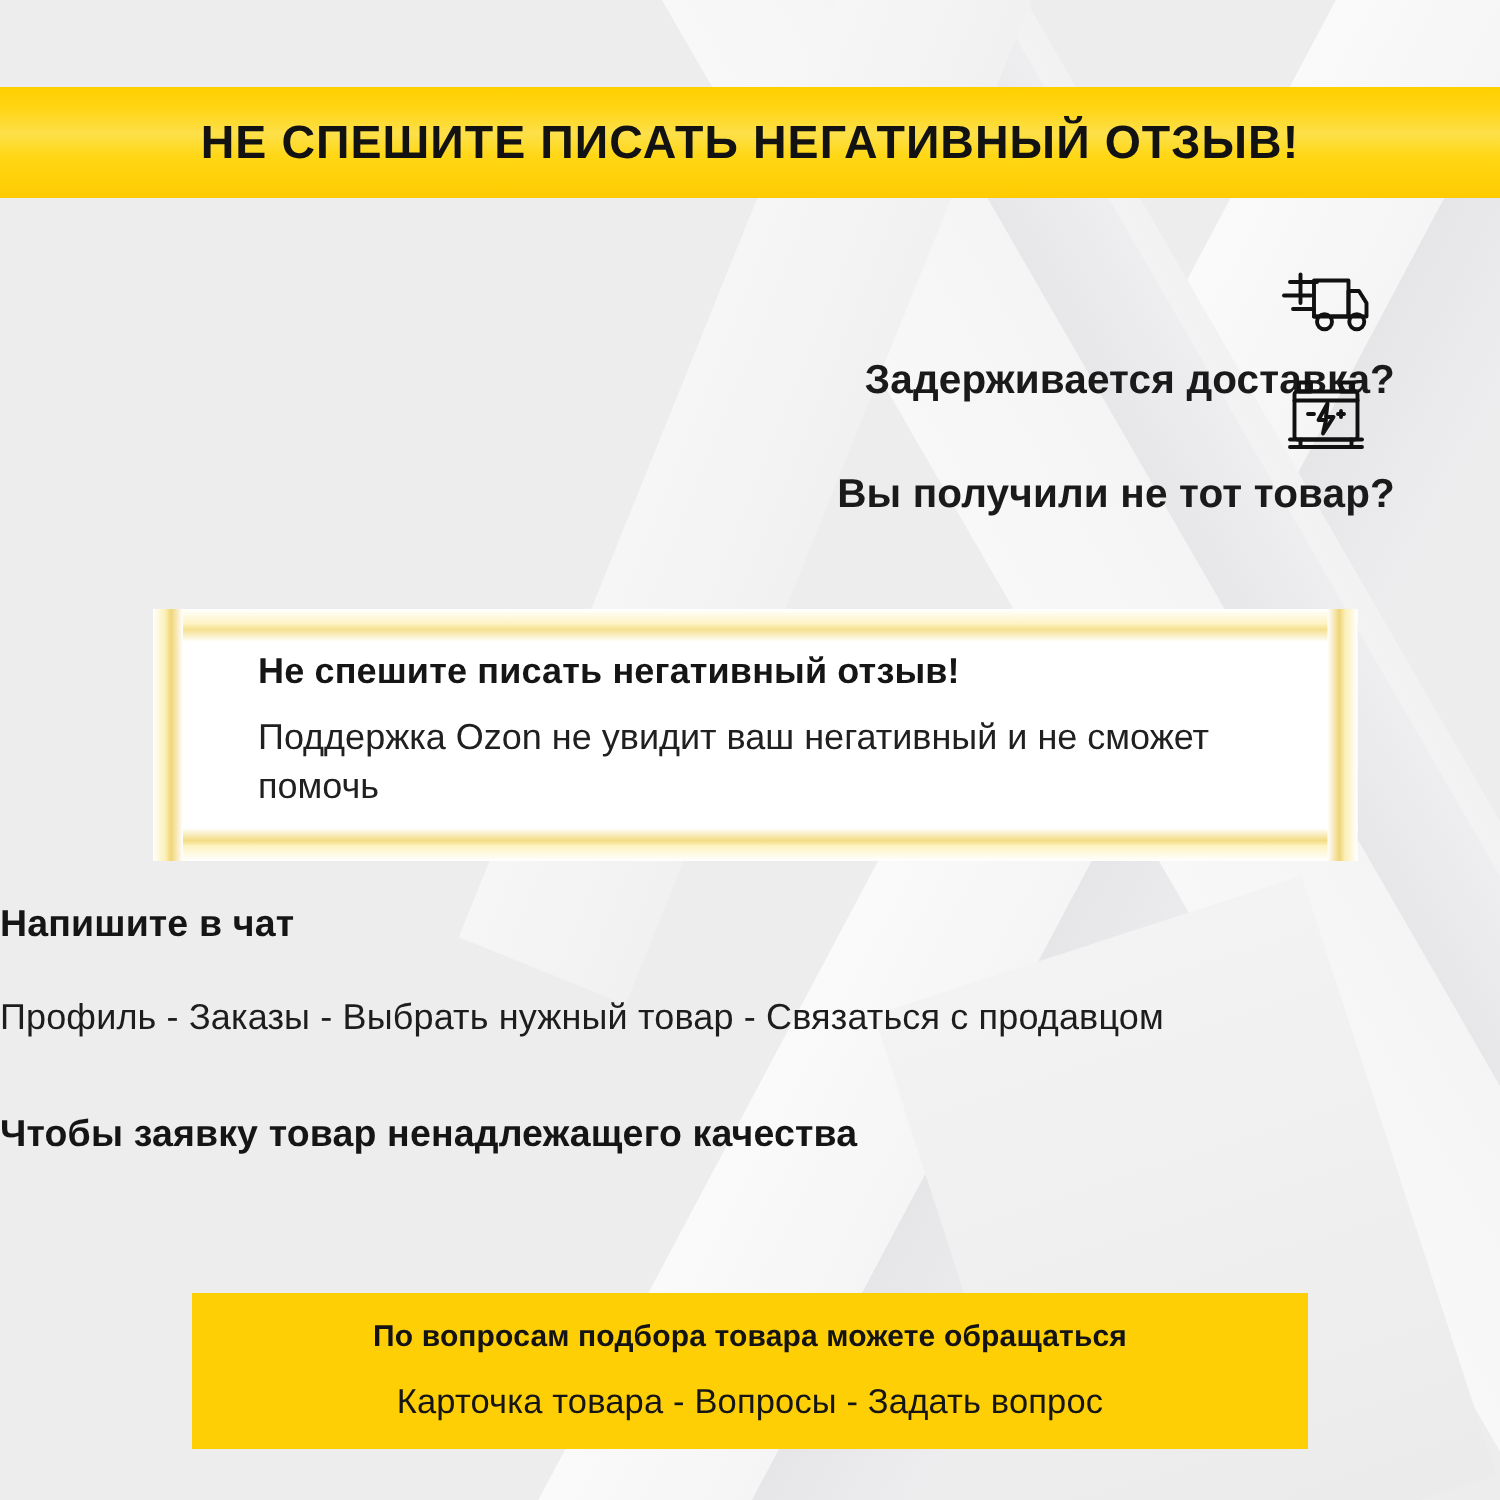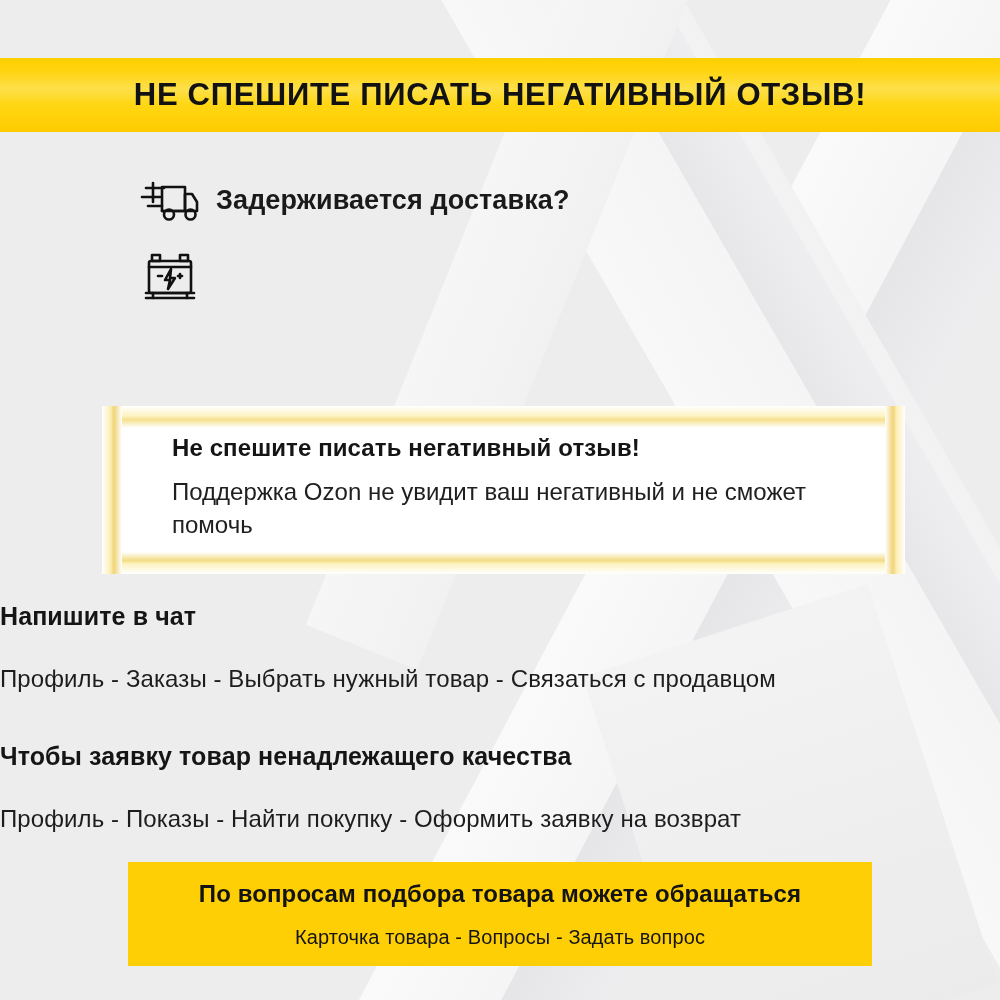--- a/index.html
+++ b/index.html
@@ -99,22 +99,23 @@
 
   
   #issues-list {
     position: absolute;
     left: 140px;
     top: 162px;
     width: 790px;
   }
   .issue-row {
     display: flex;
-    align-items: center;
+    align-items: flex-end;
     height: 76px;
+    flex-direction: column;
   }
   .issue-icon {
     width: 76px;
     flex: 0 0 76px;
     display: flex;
     align-items: center;
     justify-content: flex-start;
   }
   .issue-label {
     font-size: 27px;
@@ -211,28 +212,28 @@
     top: 862px;
     width: 744px;
     height: 104px;
     background: #ffcf05;
     display: flex;
     flex-direction: column;
     align-items: center;
     justify-content: center;
   }
   #contact-footer-title {
-    font-size: 24px;
+    font-size: 20px;
     font-weight: 700;
     color: #131313;
     letter-spacing: 0.1px;
   }
   #contact-footer-path {
     margin-top: 18px;
-    font-size: 20px;
+    font-size: 23px;
     font-weight: 400;
     color: #151515;
     letter-spacing: 0.1px;
   }
 
   svg { display: block; }
 </style>
 </head>
 <body>
 
@@ -282,20 +283,21 @@
           <path d="M40 6 H48 V12 H40 Z"></path>
           <path d="M13 44 V49"></path>
           <path d="M47 44 V49"></path>
           <path d="M6 49 H54"></path>
           <path d="M18 27 H22"></path>
           <path d="M38 27 H42"></path>
           <path d="M40 25 V29"></path>
           <path d="M31 20 L25 31 H30 L28 40 L35 29 H30 Z"></path>
         </svg>
       </div>
+      <div class="issue-label">Вы получили не тот товар?</div>
     </div>
 
   </div>
 
   <div id="warning-callout">
     <div class="glow">
       <div class="glow-t"></div>
       <div class="glow-b"></div>
       <div class="glow-l"></div>
       <div class="glow-r"></div>
@@ -306,21 +308,20 @@
     </div>
   </div>
 
   <div class="instruction-block" id="chat-block">
     <div class="instruction-heading">Напишите в чат</div>
     <div class="instruction-path">Профиль - Заказы - Выбрать нужный товар - Связаться с продавцом</div>
   </div>
 
   <div class="instruction-block" id="return-block">
     <div class="instruction-heading">Чтобы заявку товар ненадлежащего качества</div>
-    <div class="instruction-path">Профиль - Показы - Найти покупку - Оформить заявку на возврат</div>
   </div>
 
   <div id="contact-footer">
     <div id="contact-footer-title">По вопросам подбора товара можете обращаться</div>
     <div id="contact-footer-path">Карточка товара - Вопросы - Задать вопрос</div>
   </div>
 
 </div>
 
 </body></html>

